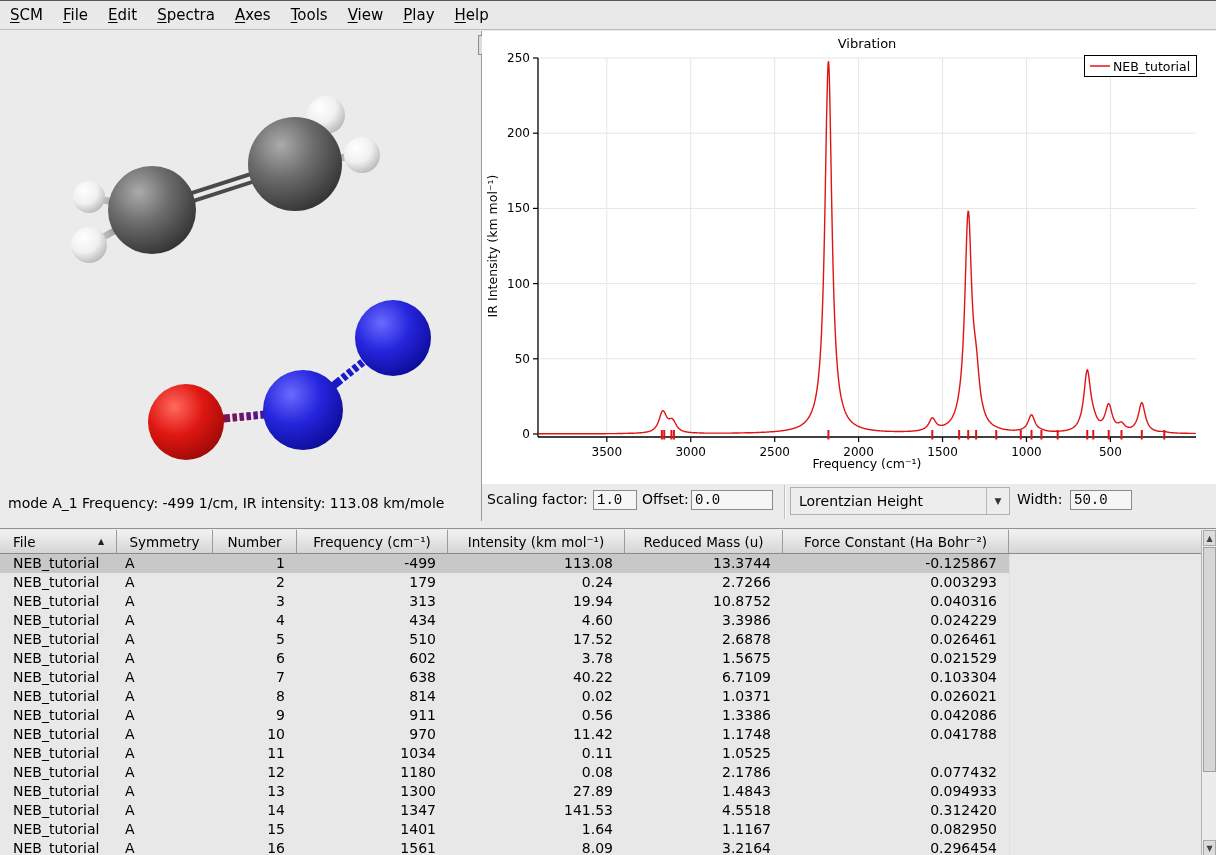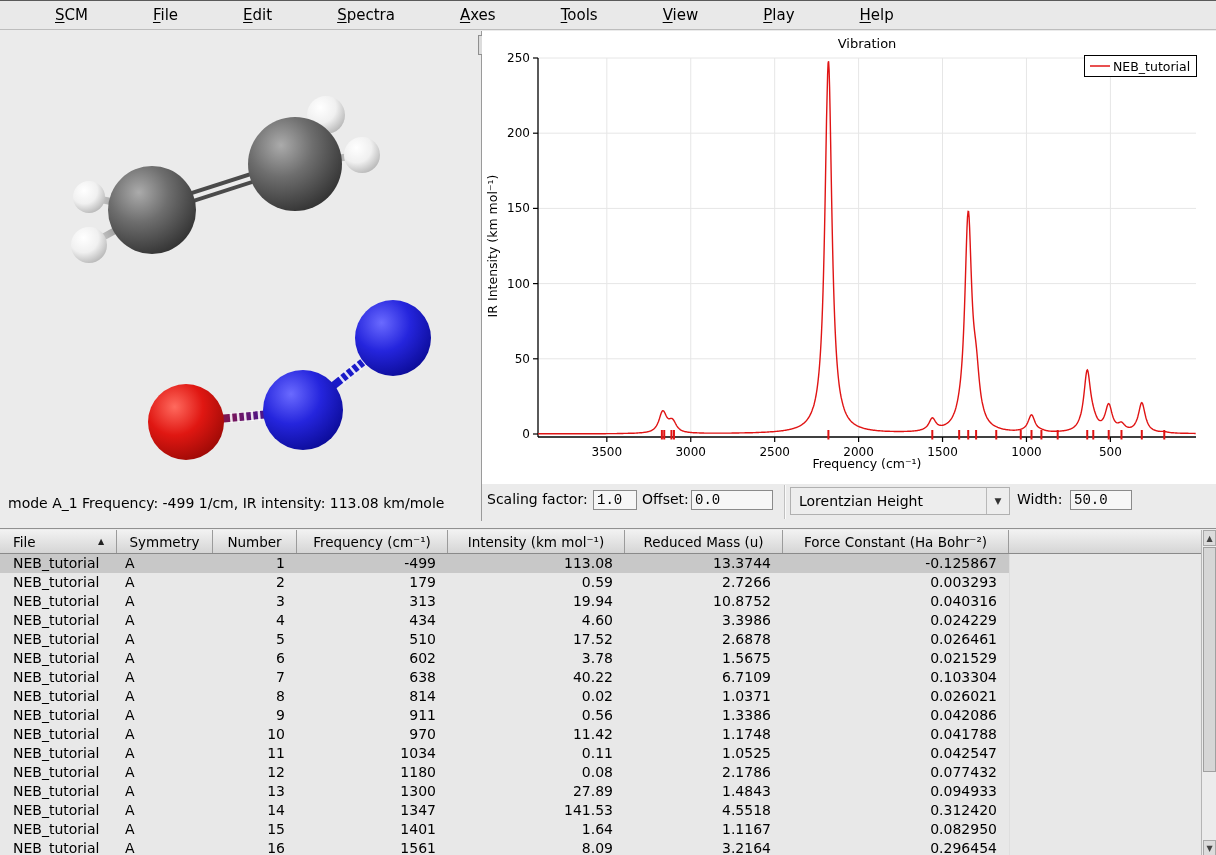--- a/index.html
+++ b/index.html
@@ -2,21 +2,21 @@
 <html><head>
 <meta charset="utf-8">
 <style>
   html,body{margin:0;padding:0;background:#d8d8d8;}
   #app{position:relative;width:1216px;height:855px;background:#ebebeb;overflow:hidden;
        font-family:"DejaVu Sans","Liberation Sans",sans-serif;color:#000;
        border-top:1px solid #5a5a5a;box-sizing:border-box;}
   
   #menubar{position:absolute;left:0;top:0;width:1216px;height:29px;background:#e9e9e9;
            border-bottom:1px solid #bdbdbd;display:flex;align-items:center;padding-left:0;box-sizing:border-box;}
-  .menu-item{padding:0 10px;font-size:15px;cursor:default;white-space:nowrap;margin-left:45px;}
+  .menu-item{padding:0 10px;font-size:15px;cursor:default;white-space:nowrap;}
   .menu-item .mn{text-decoration:underline;text-underline-offset:2px;}
   
   #viewer{position:absolute;left:0;top:30px;width:481px;height:490px;background:#ebebeb;}
   #molecule{position:absolute;left:0;top:0;}
   #status-text{position:absolute;left:8px;top:464px;font-size:14px;white-space:nowrap;}
   
   #splitter{position:absolute;left:481px;top:30px;width:1px;height:490px;background:#9a9a9a;}
   #splitter-grip{position:absolute;left:478px;top:34px;width:10px;height:20px;background:#dcdcdc;
                  border:1px solid #8f8f8f;box-sizing:border-box;}
   
@@ -280,21 +280,21 @@
           <div class="td right c3" style="width: 151px;">-499</div>
           <div class="td right c4" style="width: 177px;">113.08</div>
           <div class="td right c5" style="width: 158px;">13.3744</div>
           <div class="td right c6" style="width: 226px;">-0.125867</div>
         </div>
         <div class="tr">
           <div class="td left c0" style="width: 117px;">NEB_tutorial</div>
           <div class="td left c1" style="width: 96px;">A</div>
           <div class="td right c2" style="width: 84px;">2</div>
           <div class="td right c3" style="width: 151px;">179</div>
-          <div class="td right c4" style="width: 177px;">0.59</div>
+          <div class="td right c4" style="width: 177px;">0.24</div>
           <div class="td right c5" style="width: 158px;">2.7266</div>
           <div class="td right c6" style="width: 226px;">0.003293</div>
         </div>
         <div class="tr">
           <div class="td left c0" style="width: 117px;">NEB_tutorial</div>
           <div class="td left c1" style="width: 96px;">A</div>
           <div class="td right c2" style="width: 84px;">3</div>
           <div class="td right c3" style="width: 151px;">313</div>
           <div class="td right c4" style="width: 177px;">19.94</div>
           <div class="td right c5" style="width: 158px;">10.8752</div>
@@ -363,21 +363,20 @@
           <div class="td right c5" style="width: 158px;">1.1748</div>
           <div class="td right c6" style="width: 226px;">0.041788</div>
         </div>
         <div class="tr">
           <div class="td left c0" style="width: 117px;">NEB_tutorial</div>
           <div class="td left c1" style="width: 96px;">A</div>
           <div class="td right c2" style="width: 84px;">11</div>
           <div class="td right c3" style="width: 151px; text-align: right;">1034</div>
           <div class="td right c4" style="width: 177px;">0.11</div>
           <div class="td right c5" style="width: 158px;">1.0525</div>
-          <div class="td right c6" style="width: 226px;">0.042547</div>
         </div>
         <div class="tr">
           <div class="td left c0" style="width: 117px;">NEB_tutorial</div>
           <div class="td left c1" style="width: 96px;">A</div>
           <div class="td right c2" style="width: 84px;">12</div>
           <div class="td right c3" style="width: 151px;">1180</div>
           <div class="td right c4" style="width: 177px;">0.08</div>
           <div class="td right c5" style="width: 158px;">2.1786</div>
           <div class="td right c6" style="width: 226px;">0.077432</div>
         </div>

